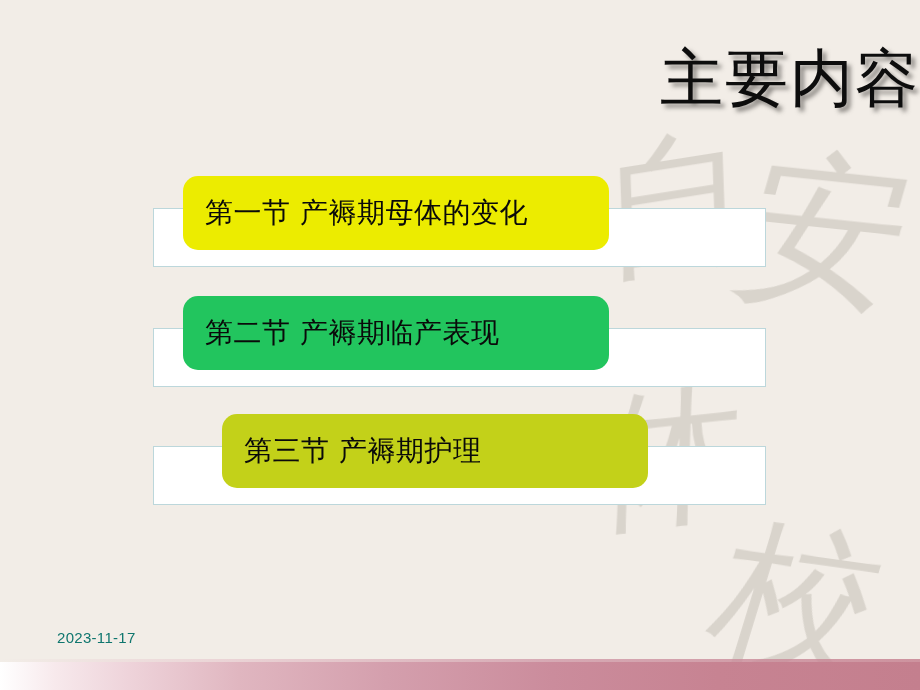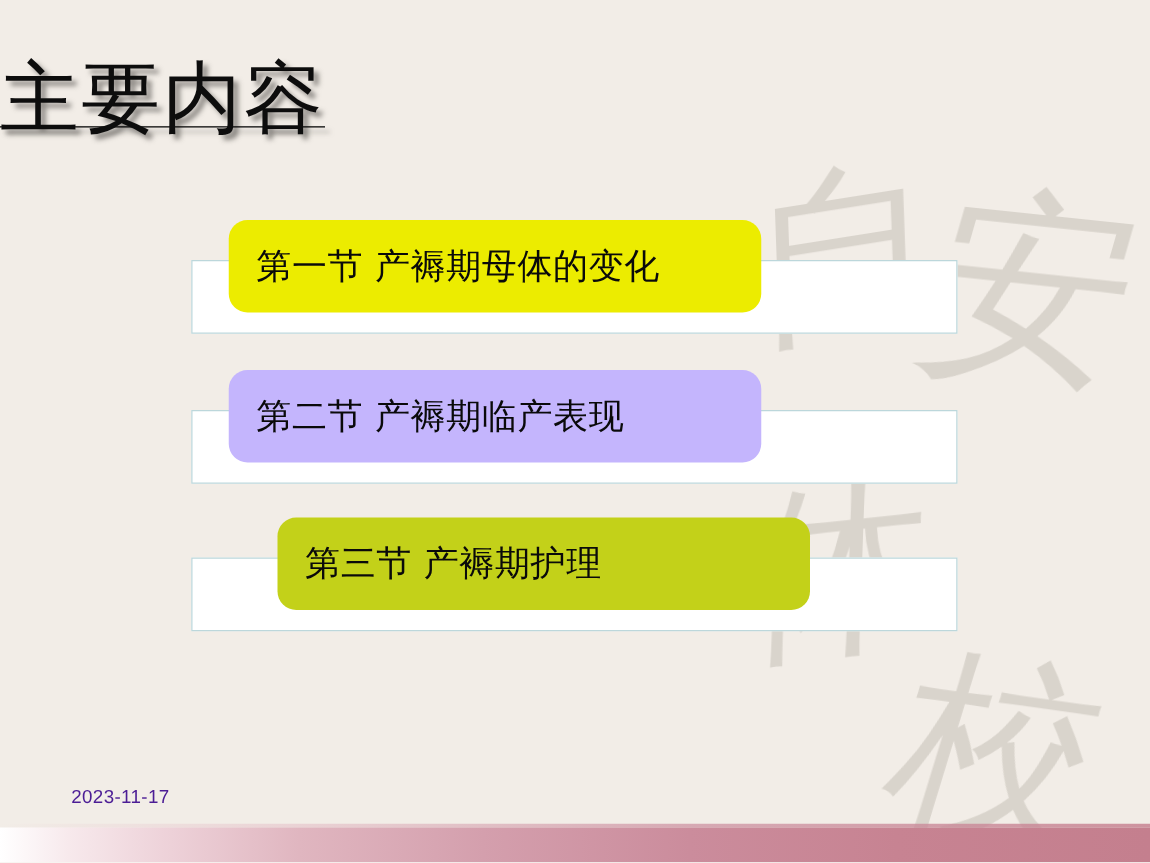--- a/index.html
+++ b/index.html
@@ -43,23 +43,22 @@
   .wm-2 { left: 742px; top: 150px; font-size: 165px; transform: rotate(6deg) skewX(-10deg); }
   .wm-3 { left: 596px; top: 382px; font-size: 150px; transform: rotate(-6deg) skewX(-8deg); }
   .wm-4 { left: 718px; top: 520px; font-size: 160px; transform: rotate(8deg) skewX(-9deg); }
 
   
   #title {
     position: absolute;
     left: 0;
     right: 0;
     top: 36px;
-    text-align: left;
+    text-align: right;
     z-index: 3;
-    text-decoration: underline;
   }
   #title .title-text {
     font-family: "DejaVu Serif", "Liberation Serif", serif;
     font-size: 63px;
     font-weight: 400;
     color: #0d0d0d;
     letter-spacing: 2px;
     text-shadow: 4px 4px 4px rgba(80,78,74,0.62);
   }
 
@@ -111,21 +110,21 @@
   #row-1 { top: 296px; }
   #row-2 { top: 414px; }
 
   
   #footer-date {
     position: absolute;
     left: 57px;
     top: 629px;
     font-family: "Liberation Sans", "DejaVu Sans", sans-serif;
     font-size: 15px;
-    color: #4c1d95;
+    color: #0f766e;
     z-index: 3;
     letter-spacing: 0.3px;
   }
 
   
   #bottom-band {
     position: absolute;
     left: 0;
     bottom: 0;
     width: 920px;
@@ -175,21 +174,21 @@
 
     <div class="row" id="row-0">
       <div class="row-bar" style="background: rgb(255, 255, 255); border-color: rgb(188, 215, 219);"></div>
       <div class="row-chip" style="background: rgb(236, 236, 0);">
         <span class="chip-label">第一节 产褥期母体的变化</span>
       </div>
     </div>
 
     <div class="row" id="row-1">
       <div class="row-bar" style="background: rgb(255, 255, 255); border-color: rgb(188, 215, 219);"></div>
-      <div class="row-chip" style="background: #c4b5fd;">
+      <div class="row-chip" style="background: #22c55e;">
         <span class="chip-label">第二节 产褥期临产表现</span>
       </div>
     </div>
 
     <div class="row" id="row-2">
       <div class="row-bar" style="background: rgb(255, 255, 255); border-color: rgb(188, 215, 219);"></div>
       <div class="row-chip" style="background: rgb(195, 209, 25); margin-left: 39px;">
         <span class="chip-label">第三节 产褥期护理</span>
       </div>
     </div>

